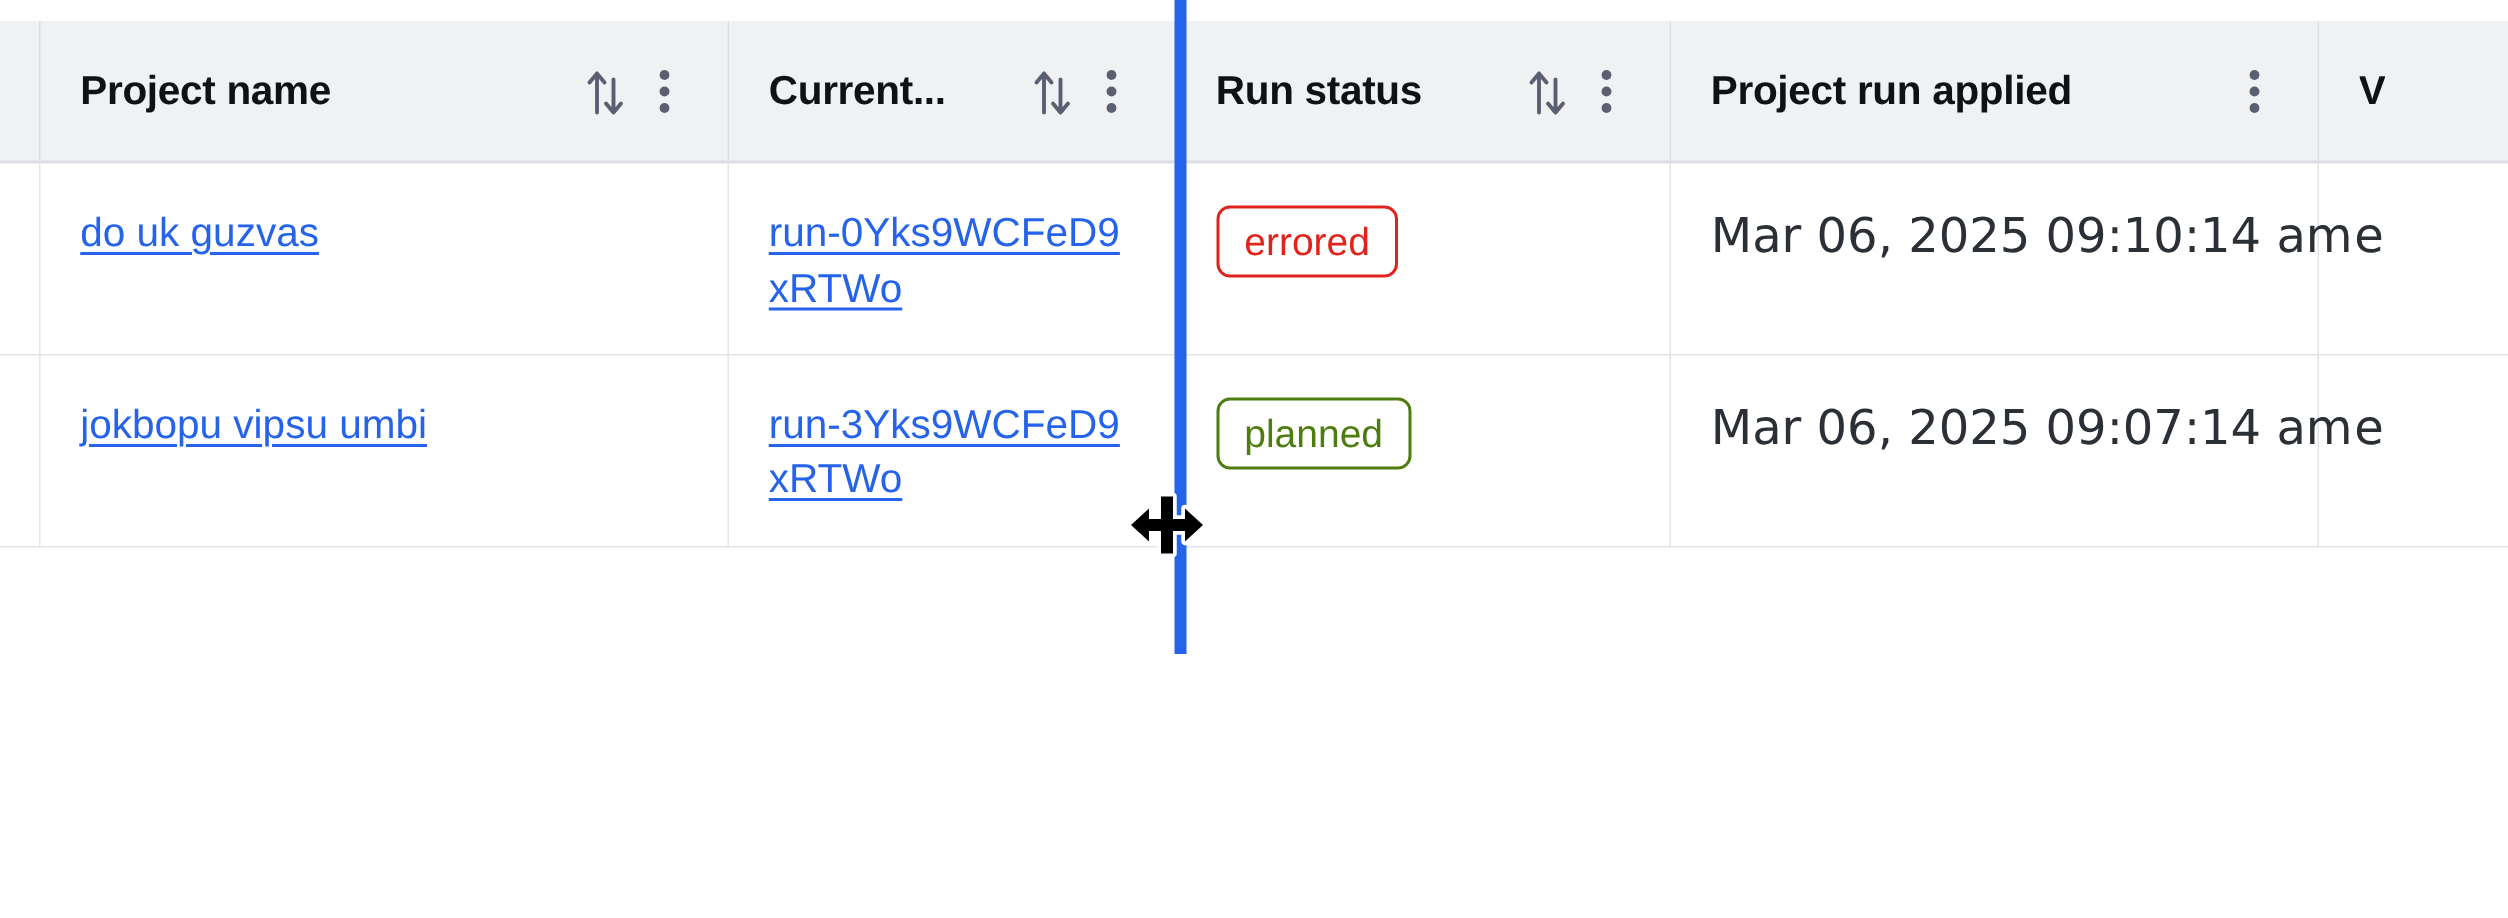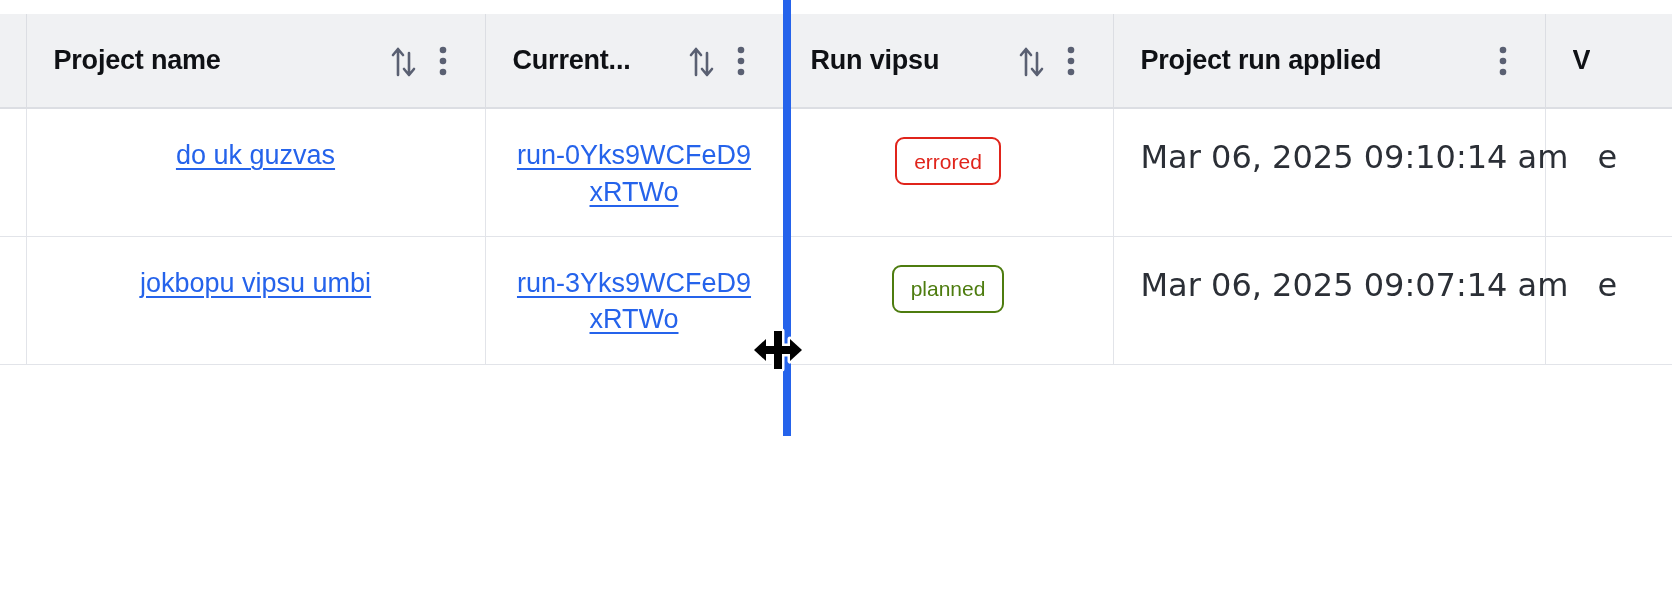--- a/index.html
+++ b/index.html
@@ -78,21 +78,21 @@
     border-bottom: 1px solid #e2e4e9;
     border-right: 1px solid #e2e4e9;
     padding: 0 27px;
     vertical-align: top;
     background: #fff;
     height: 128px;
   }
   tbody td.td-select { padding: 0; }
   tbody td.td-tail { border-right: none; padding-left: 24px; }
 
-  tbody tr td { padding-top: 28px; text-align: center; }
+  tbody tr td { padding-top: 28px; }
 
   .cell-link {
     display: inline;
     font-size: 27px;
     line-height: 1.36;
     color: #2563eb;
     text-decoration: underline;
     text-underline-offset: 4px;
     text-decoration-thickness: 2px;
     word-break: break-all;
@@ -108,21 +108,21 @@
   }
 
   .badge {
     display: inline-flex;
     align-items: center;
     justify-content: center;
     height: 48px;
     padding: 0 17px;
     border: 2px solid currentColor;
     border-radius: 9px;
-    font-size: 21px;
+    font-size: 26px;
     line-height: 1;
     white-space: nowrap;
     background: #fff;
   }
   .badge.errored { color: #e0241b; }
   .badge.applied { color: #0a7c33; }
   .badge.planned { color: #4d7c0f; }
 
   
   .resize-line {
@@ -197,21 +197,21 @@
                 <circle cx="4" cy="4" r="3.3" fill="#5a6072"></circle>
                 <circle cx="4" cy="15" r="3.3" fill="#5a6072"></circle>
                 <circle cx="4" cy="26" r="3.3" fill="#5a6072"></circle>
               </svg>
             </span>
           </div>
         </th>
 
         <th>
           <div class="th-inner">
-            <span class="th-label">Run vipsu</span>
+            <span class="th-label">Run status</span>
             <span class="th-spacer"></span>
             <span class="icon-btn">
               <svg width="26" height="34" viewBox="0 0 26 34" fill="none">
                 <path d="M8 31 V5 M8 5 L3 11 M8 5 L13 11" stroke="#5a6072" stroke-width="2.6" stroke-linecap="round" stroke-linejoin="round"></path>
                 <path d="M19 9 V31 M19 31 L14 25 M19 31 L24 25" stroke="#5a6072" stroke-width="2.6" stroke-linecap="round" stroke-linejoin="round"></path>
               </svg>
             </span>
             <span class="icon-btn">
               <svg width="8" height="30" viewBox="0 0 8 30">
                 <circle cx="4" cy="4" r="3.3" fill="#5a6072"></circle>

